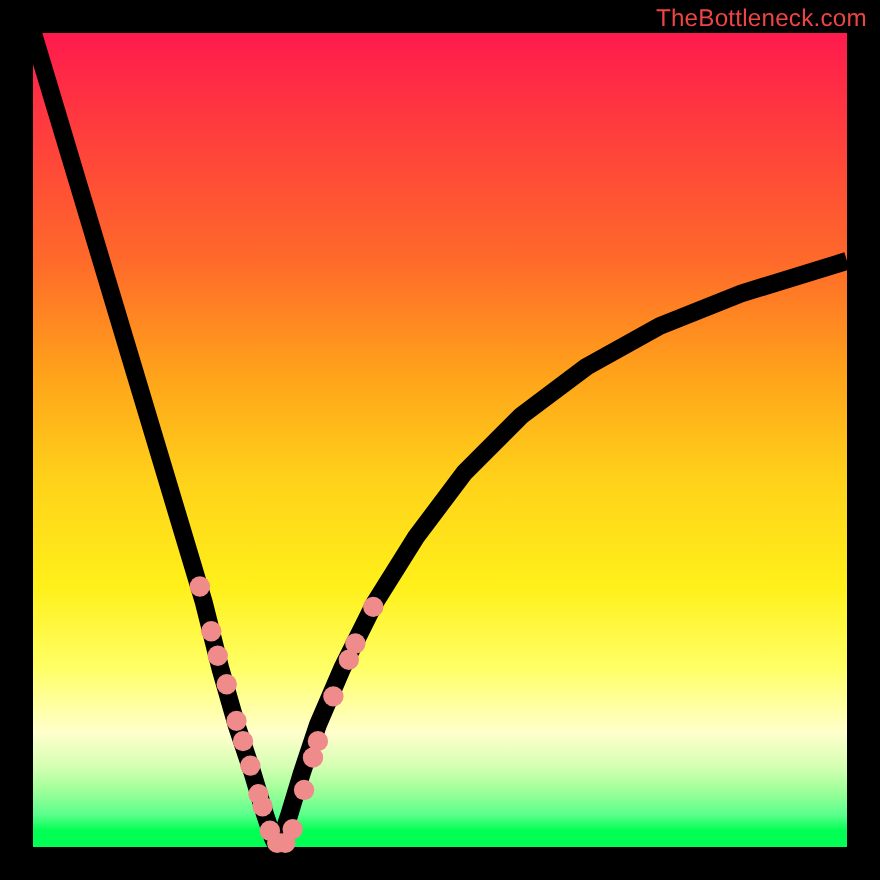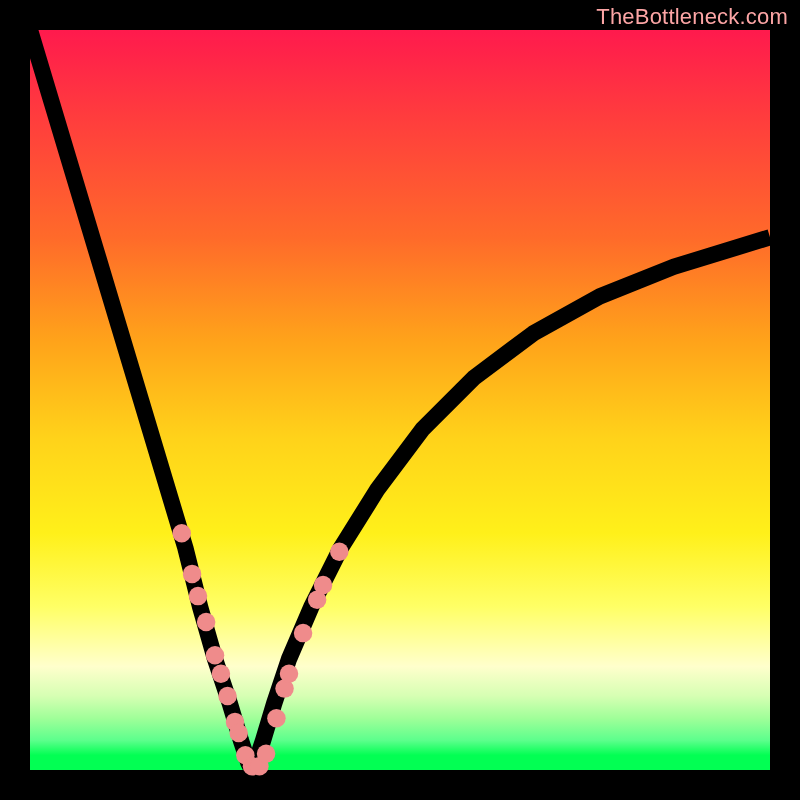--- a/index.html
+++ b/index.html
@@ -36,21 +36,21 @@
       #a0ff99 93%,
       #5cff8c 96%,
       #02ff53 98%,
       #02ff53 100%
     );
   }
   .watermark {
     position: absolute;
     top: 4px;
     right: 12px;
-    color: #fca5a5;
+    color: #ef4444;
     font-size: 22px;
     font-weight: 500;
     letter-spacing: 0.2px;
     user-select: none;
   }
   svg.overlay {
     position: absolute;
     top: 30px;
     left: 30px;
     width: 740px;

